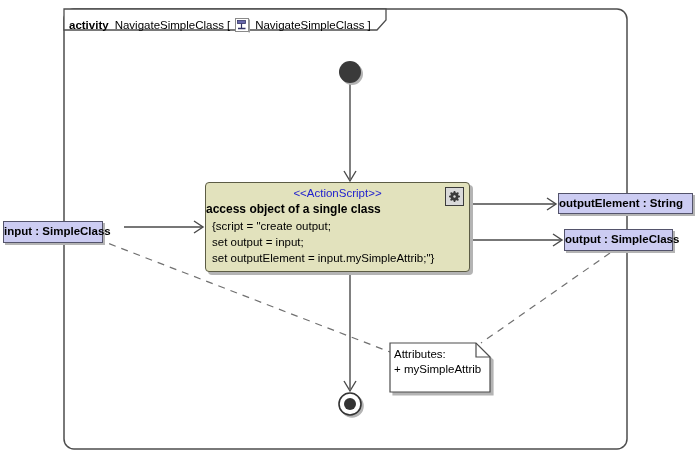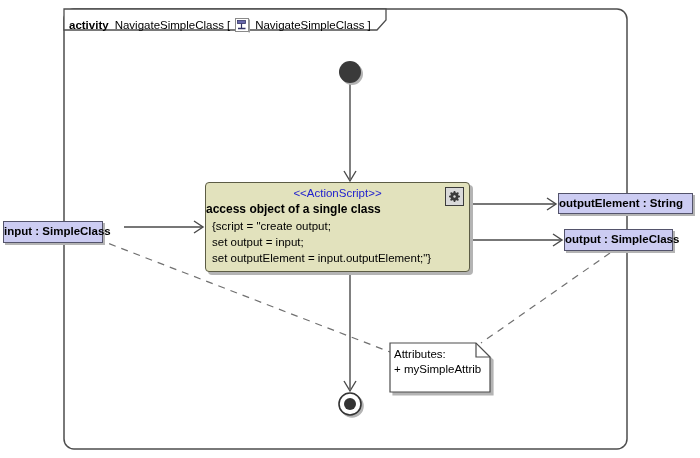--- a/index.html
+++ b/index.html
@@ -111,21 +111,21 @@
     </svg>
     <span>NavigateSimpleClass</span>
     <span>]</span>
   </div>
 
   <div class="node action-node">
     <div class="action-stereotype">&lt;&lt;ActionScript&gt;&gt;</div>
     <div class="action-name">access object of a single class</div>
     <div class="action-script">{script = "create output;</div>
     <div class="action-script">set output = input;</div>
-    <div class="action-script">set outputElement = input.outputElement;"}</div>
+    <div class="action-script">set outputElement = input.mySimpleAttrib;"}</div>
     <div class="gear-box">
       <svg width="13" height="13" viewBox="0 0 13 13">
         <g stroke="#3b3b3b" stroke-width="1.6">
           <line x1="6.5" y1="1" x2="6.5" y2="12"></line>
           <line x1="1" y1="6.5" x2="12" y2="6.5"></line>
           <line x1="2.6" y1="2.6" x2="10.4" y2="10.4"></line>
           <line x1="10.4" y1="2.6" x2="2.6" y2="10.4"></line>
         </g>
         <circle cx="6.5" cy="6.5" r="4.2" fill="#3b3b3b"></circle>
         <circle cx="6.5" cy="6.5" r="1.2" fill="#d9d9d9"></circle>

